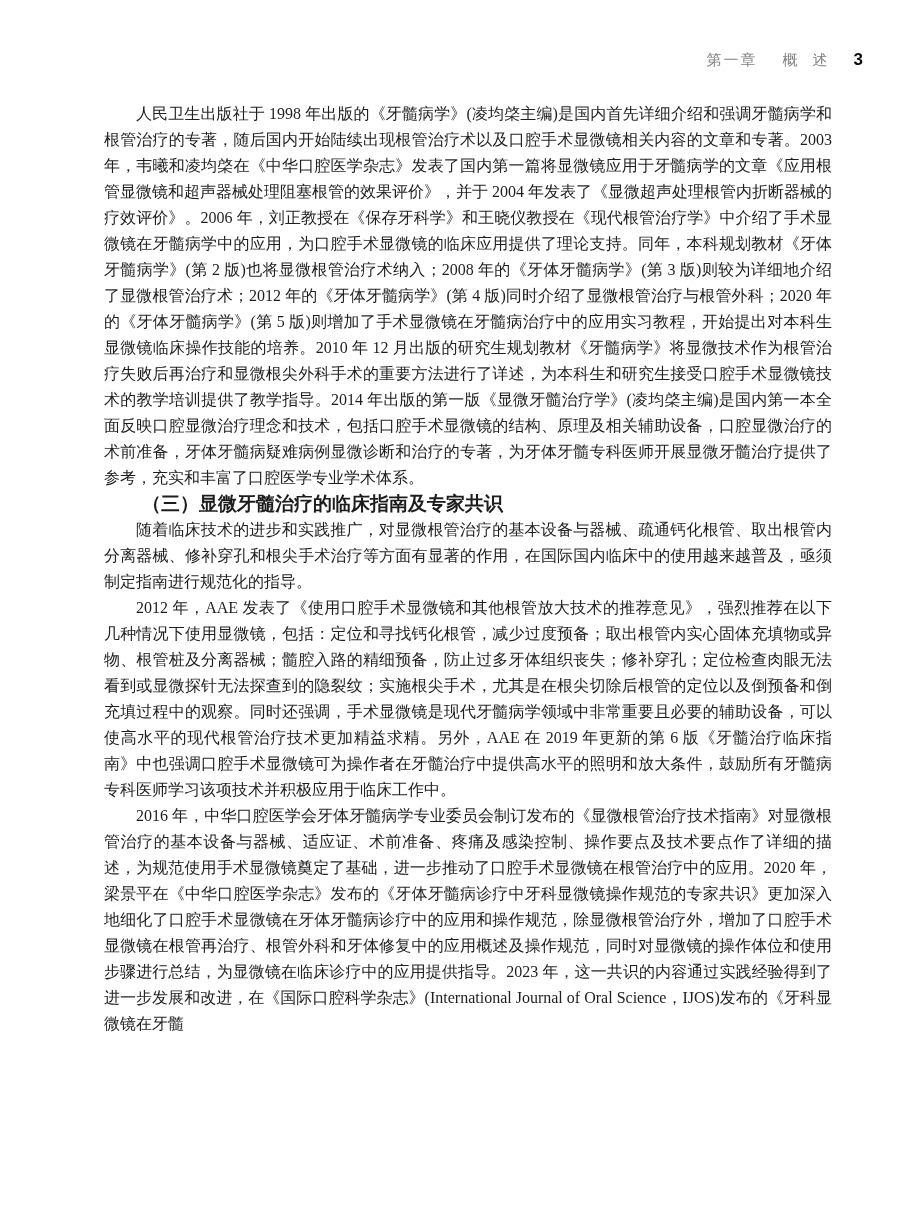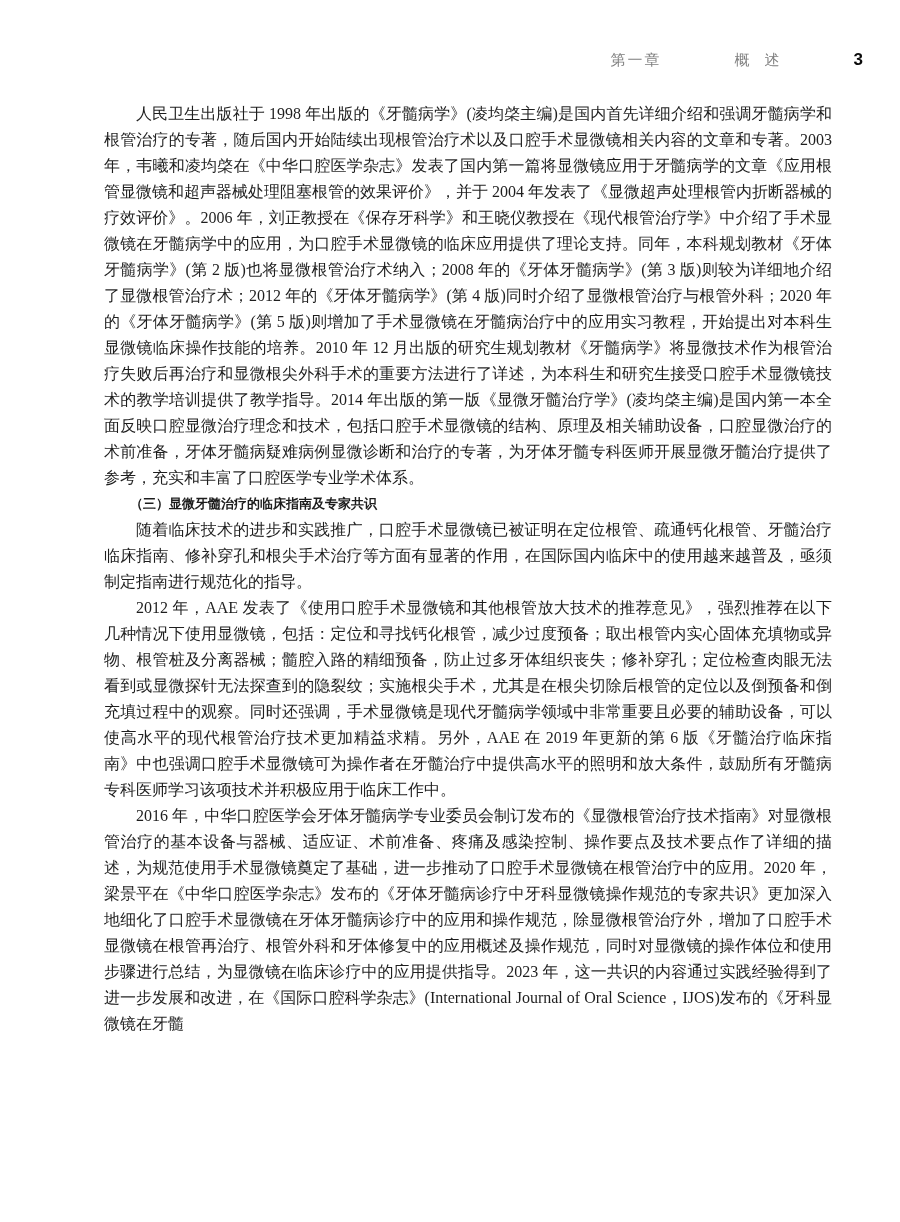--- a/index.html
+++ b/index.html
@@ -18,21 +18,20 @@
   
   .running-head {
     position: absolute;
     top: 50px;
     right: 37px;
     display: flex;
     align-items: baseline;
     color: #7e7e7e;
     font-size: 15px;
     white-space: nowrap;
-    gap: 48px;
   }
   .chap {
     letter-spacing: 2px;
   }
   .chap-title {
     margin-left: 25px;
   }
   .folio {
     margin-left: 26px;
     color: #0a0a0a;
@@ -59,21 +58,21 @@
   }
   .para.no-indent {
     text-indent: 0;
   }
   .subheading {
     margin: 0;
     padding: 0;
     text-indent: 2em;
     font-family: "Liberation Sans", "DejaVu Sans", sans-serif;
     font-weight: 600;
-    font-size: 13px;
+    font-size: 19px;
     line-height: 26px;
     color: #1c1c1c;
     text-align: left;
   }
   .journal {
   }
 </style>
 </head>
 <body>
 
@@ -81,18 +80,18 @@
 
   <div class="running-head">
     <span class="chap">第一章</span>
     <span class="chap-title">概　述</span>
     <span class="folio">3</span>
   </div>
 
   <div class="body-text">
     <p class="para">人民卫生出版社于 1998 年出版的《牙髓病学》(凌均棨主编)是国内首先详细介绍和强调牙髓病学和根管治疗的专著，随后国内开始陆续出现根管治疗术以及口腔手术显微镜相关内容的文章和专著。2003 年，韦曦和凌均棨在《中华口腔医学杂志》发表了国内第一篇将显微镜应用于牙髓病学的文章《应用根管显微镜和超声器械处理阻塞根管的效果评价》，并于 2004 年发表了《显微超声处理根管内折断器械的疗效评价》。2006 年，刘正教授在《保存牙科学》和王晓仪教授在《现代根管治疗学》中介绍了手术显微镜在牙髓病学中的应用，为口腔手术显微镜的临床应用提供了理论支持。同年，本科规划教材《牙体牙髓病学》(第 2 版)也将显微根管治疗术纳入；2008 年的《牙体牙髓病学》(第 3 版)则较为详细地介绍了显微根管治疗术；2012 年的《牙体牙髓病学》(第 4 版)同时介绍了显微根管治疗与根管外科；2020 年的《牙体牙髓病学》(第 5 版)则增加了手术显微镜在牙髓病治疗中的应用实习教程，开始提出对本科生显微镜临床操作技能的培养。2010 年 12 月出版的研究生规划教材《牙髓病学》将显微技术作为根管治疗失败后再治疗和显微根尖外科手术的重要方法进行了详述，为本科生和研究生接受口腔手术显微镜技术的教学培训提供了教学指导。2014 年出版的第一版《显微牙髓治疗学》(凌均棨主编)是国内第一本全面反映口腔显微治疗理念和技术，包括口腔手术显微镜的结构、原理及相关辅助设备，口腔显微治疗的术前准备，牙体牙髓病疑难病例显微诊断和治疗的专著，为牙体牙髓专科医师开展显微牙髓治疗提供了参考，充实和丰富了口腔医学专业学术体系。</p>
     <h3 class="subheading">（三）显微牙髓治疗的临床指南及专家共识</h3>
-    <p class="para">随着临床技术的进步和实践推广，口腔手术显微镜已被证明在定位根管、疏通钙化根管、牙髓治疗临床指南、修补穿孔和根尖手术治疗等方面有显著的作用，在国际国内临床中的使用越来越普及，亟须制定指南进行规范化的指导。</p>
+    <p class="para">随着临床技术的进步和实践推广，对显微根管治疗的基本设备与器械、疏通钙化根管、取出根管内分离器械、修补穿孔和根尖手术治疗等方面有显著的作用，在国际国内临床中的使用越来越普及，亟须制定指南进行规范化的指导。</p>
     <p class="para">2012 年，AAE 发表了《使用口腔手术显微镜和其他根管放大技术的推荐意见》，强烈推荐在以下几种情况下使用显微镜，包括：定位和寻找钙化根管，减少过度预备；取出根管内实心固体充填物或异物、根管桩及分离器械；髓腔入路的精细预备，防止过多牙体组织丧失；修补穿孔；定位检查肉眼无法看到或显微探针无法探查到的隐裂纹；实施根尖手术，尤其是在根尖切除后根管的定位以及倒预备和倒充填过程中的观察。同时还强调，手术显微镜是现代牙髓病学领域中非常重要且必要的辅助设备，可以使高水平的现代根管治疗技术更加精益求精。另外，AAE 在 2019 年更新的第 6 版《牙髓治疗临床指南》中也强调口腔手术显微镜可为操作者在牙髓治疗中提供高水平的照明和放大条件，鼓励所有牙髓病专科医师学习该项技术并积极应用于临床工作中。</p>
     <p class="para"><span>2016 年，中华口腔医学会牙体牙髓病学专业委员会制订发布的《显微根管治疗技术指南》对显微根管治疗的基本设备与器械、适应证、术前准备、疼痛及感染控制、操作要点及技术要点作了详细的描述，为规范使用手术显微镜奠定了基础，进一步推动了口腔手术显微镜在根管治疗中的应用。2020 年，梁景平在《中华口腔医学杂志》发布的《牙体牙髓病诊疗中牙科显微镜操作规范的专家共识》更加深入地细化了口腔手术显微镜在牙体牙髓病诊疗中的应用和操作规范，除显微根管治疗外，增加了口腔手术显微镜在根管再治疗、根管外科和牙体修复中的应用概述及操作规范，同时对显微镜的操作体位和使用步骤进行总结，为显微镜在临床诊疗中的应用提供指导。2023 年，这一共识的内容通过实践经验得到了进一步发展和改进，在《国际口腔科学杂志》(</span><span class="journal">International Journal of Oral Science，IJOS</span><span>)发布的《牙科显微镜在牙髓</span></p>
   </div>
 
 </div>
 
 </body></html>

